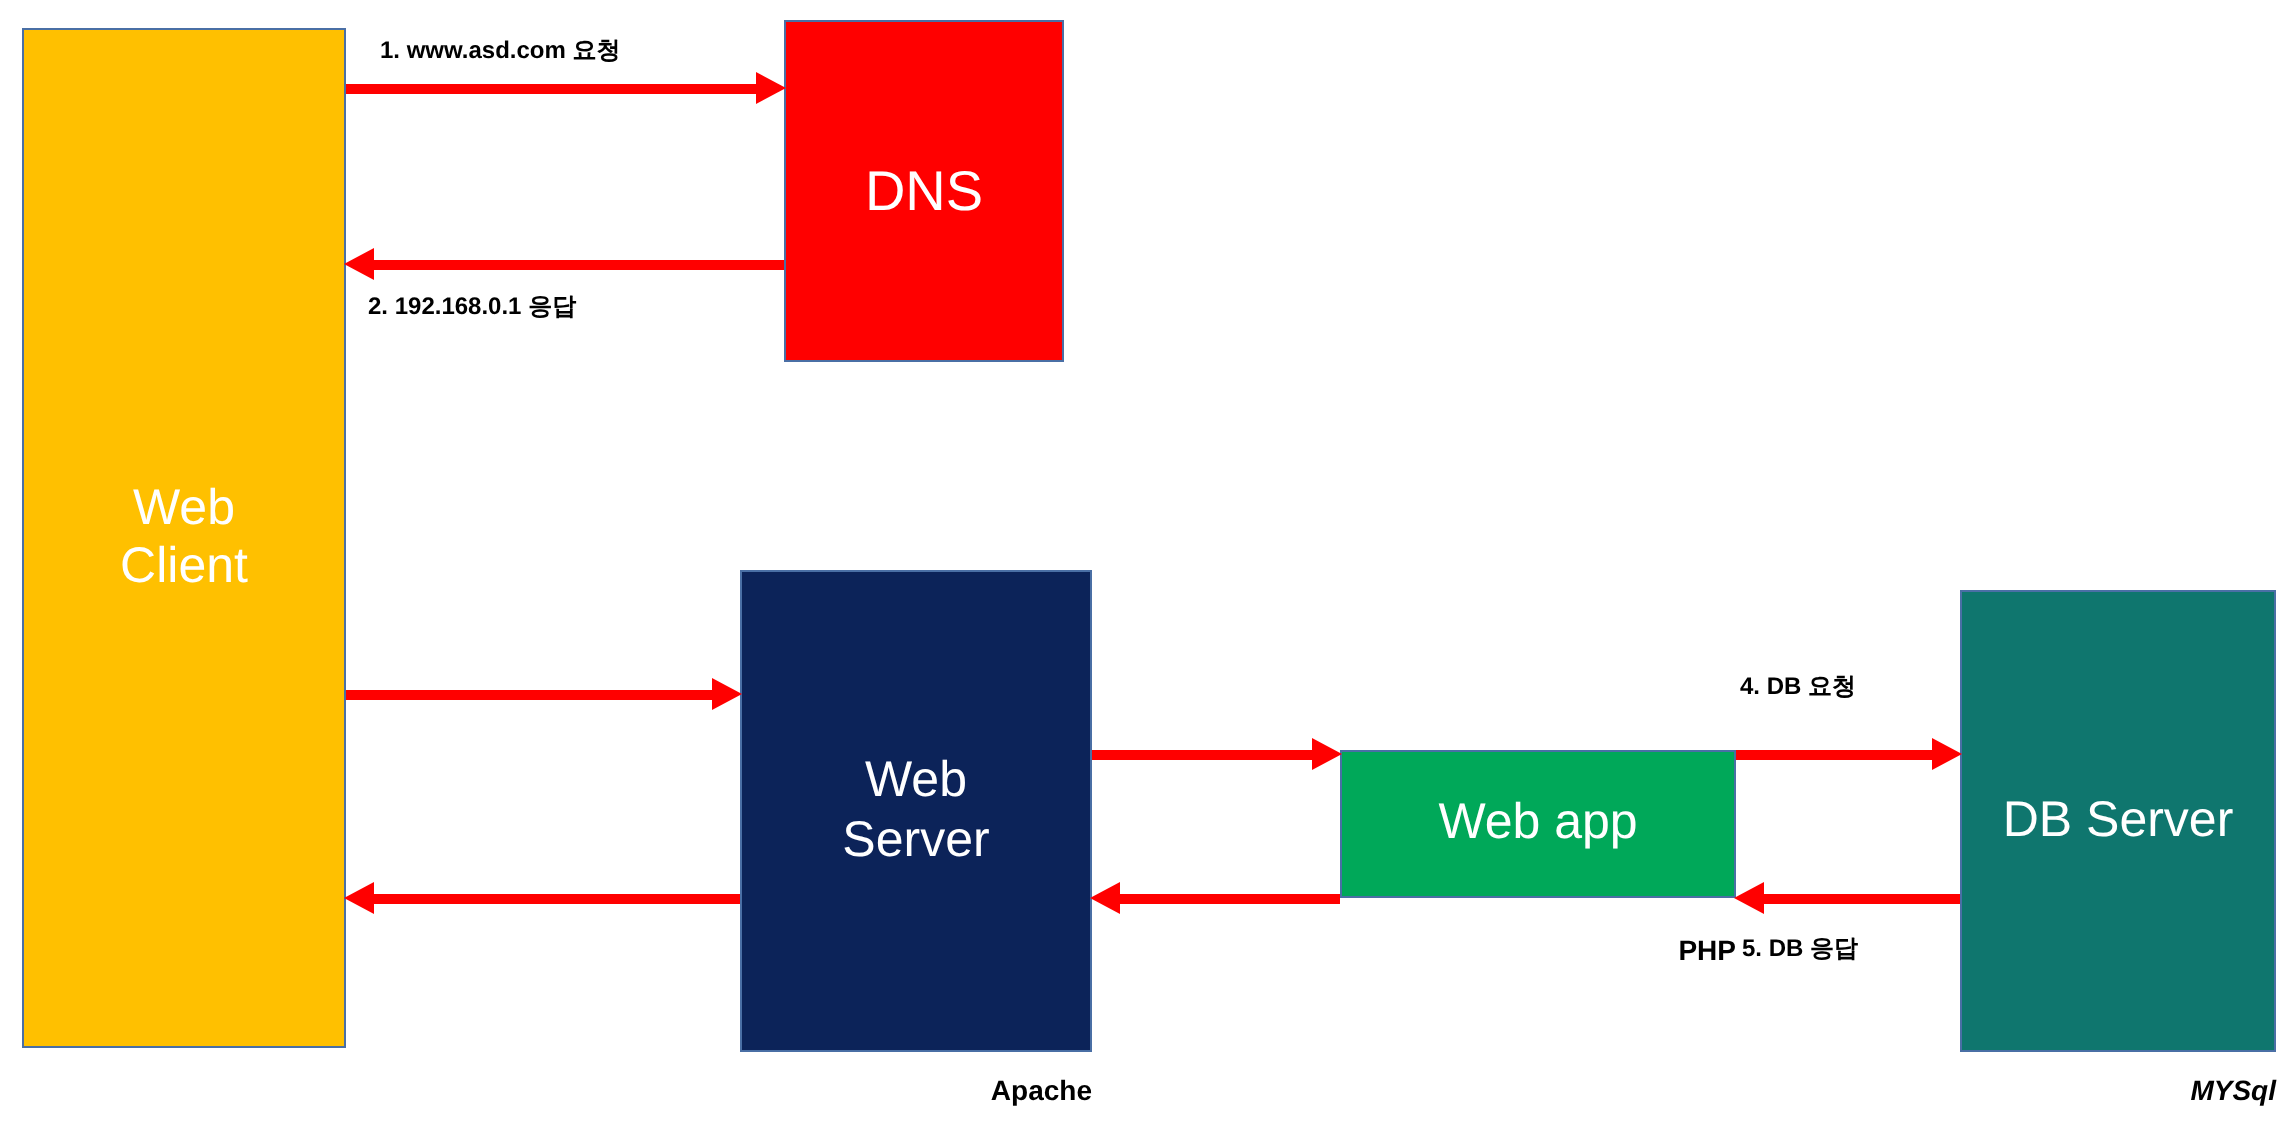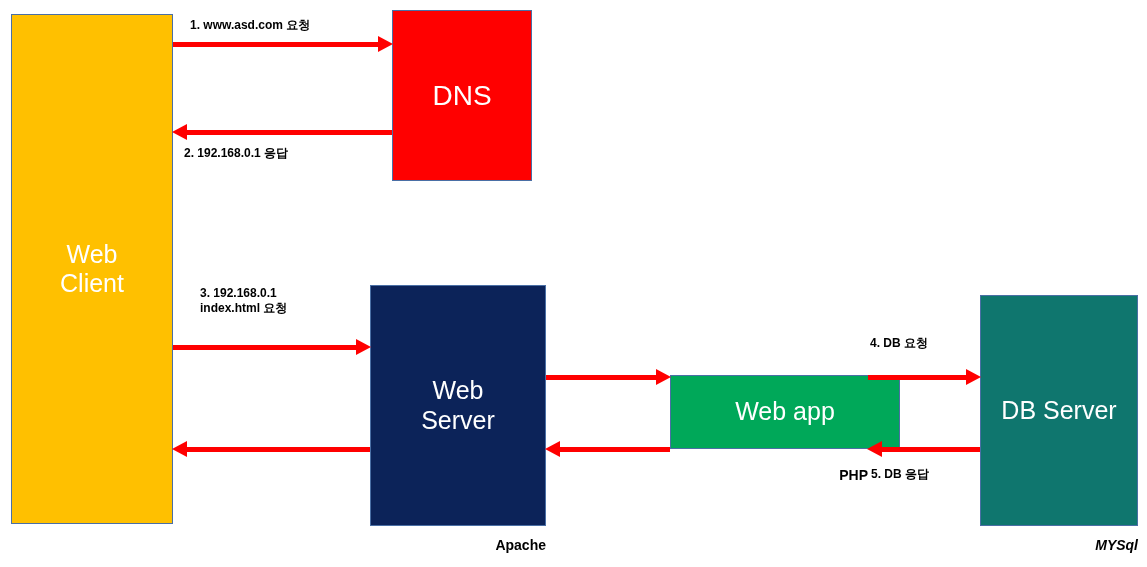--- a/index.html
+++ b/index.html
@@ -49,21 +49,21 @@
     font-size: 28px;
   }
   #node-web-server {
     left: 370px; top: 285px;
     width: 176px; height: 241px;
     background: #0C2359;
     font-size: 25px;
   }
   #node-web-app {
     left: 670px; top: 375px;
-    width: 230px; height: 74px;
+    width: 198px; height: 74px;
     background: #00A859;
     font-size: 25px;
   }
   #node-db-server {
     left: 980px; top: 295px;
     width: 158px; height: 231px;
     background: #0f766e;
     font-size: 25px;
   }
 
@@ -150,22 +150,20 @@
   <div class="arrow left" style="left:173px; top:130px; width:219px;">
     <span class="shaft"></span>
       <span class="head"></span>
   </div>
   <div class="edge-label" style="left:184px; top:146px;">2. 192.168.0.1 응답</div>
 
   <div class="arrow right" style="left:173px; top:345px; width:197px;">
     <span class="shaft"></span>
       <span class="head"></span>
   </div>
-  <div class="edge-label" style="left:200px; top:286px;">3. 192.168.0.1
-index.html 요청</div>
 
   <div class="arrow right" style="left:546px; top:375px; width:124px;">
     <span class="shaft"></span>
       <span class="head"></span>
   </div>
 
   <div class="arrow right" style="left:868px; top:375px; width:112px;">
     <span class="shaft"></span>
       <span class="head"></span>
   </div>

